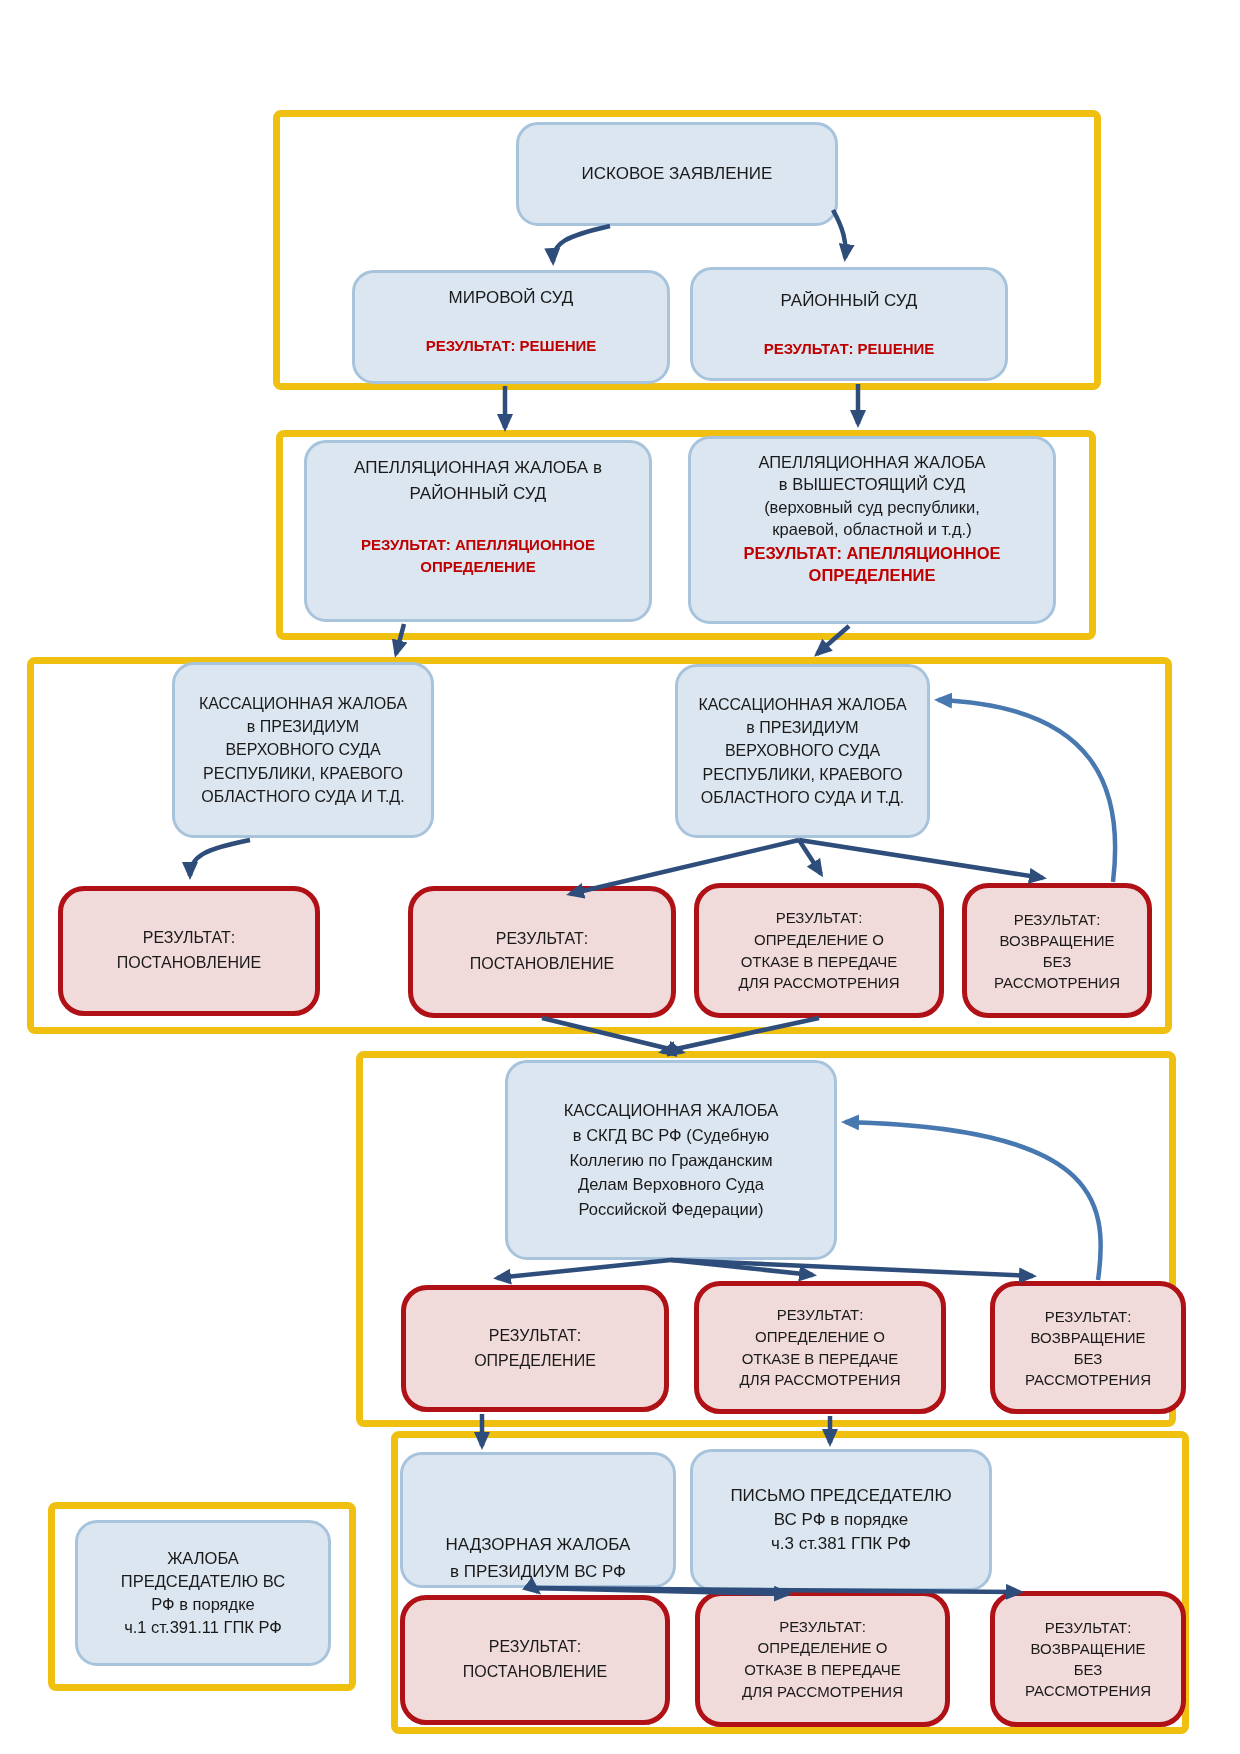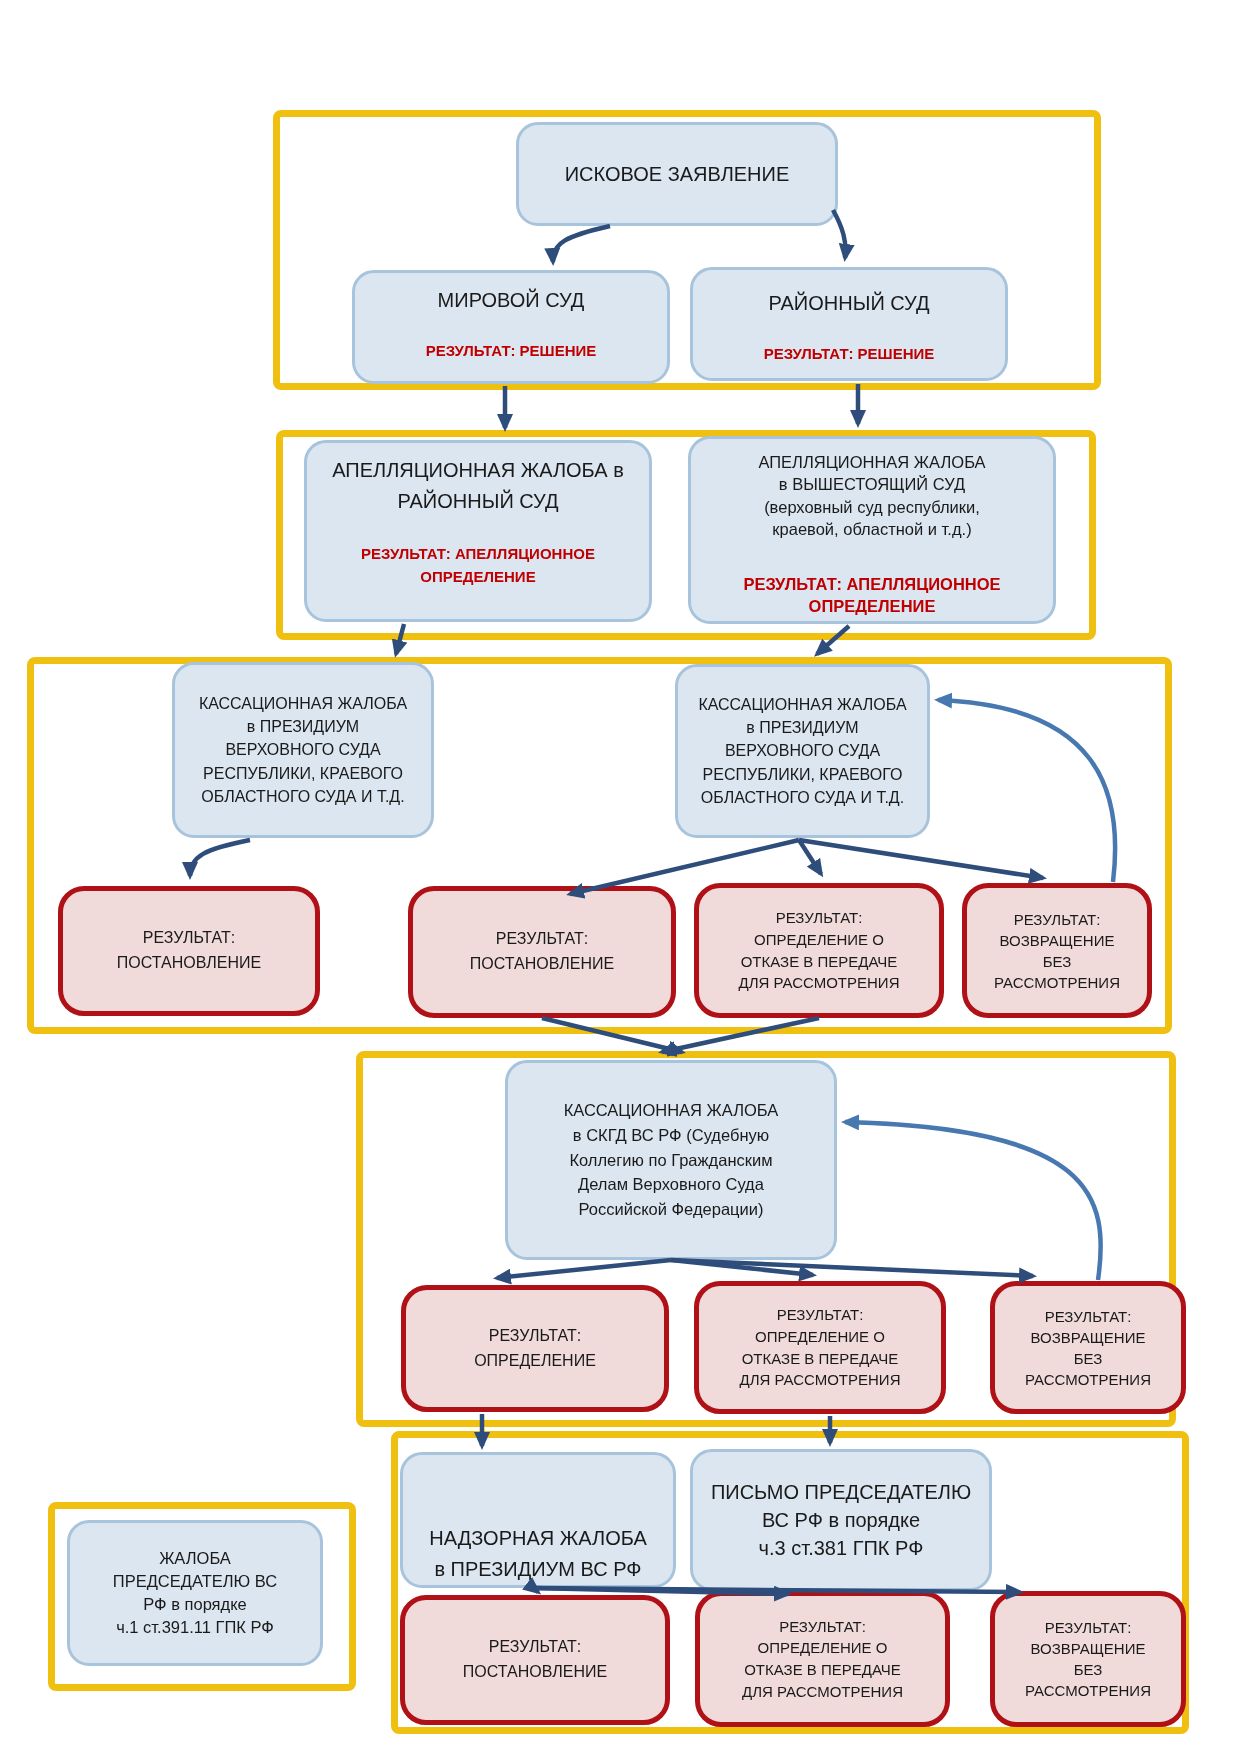--- a/index.html
+++ b/index.html
@@ -11,21 +11,21 @@
   .frame{
     position:absolute;border:7px solid #F0C010;border-radius:8px;background:transparent;
   }
   
   .bluebox{
     position:absolute;background:#DCE6F1;border:3px solid #A7C4DC;border-radius:22px;
     display:flex;flex-direction:column;align-items:center;text-align:center;
     box-sizing:border-box;z-index:3;
   }
   .bb-title{
-    white-space:pre-line;color:#1a1a1a;font-size:20px;line-height:1.55;font-weight:500;
+    white-space:pre-line;color:#1a1a1a;font-size:17px;line-height:1.55;font-weight:500;
   }
   .bb-result{
     white-space:pre-line;color:#C00000;font-size:15px;line-height:1.5;font-weight:700;
   }
   
   .redbox{
     position:absolute;background:#F1DBDA;border:5px solid #B01116;border-radius:26px;
     display:flex;align-items:center;justify-content:center;text-align:center;
     box-sizing:border-box;z-index:3;
   }
@@ -58,21 +58,21 @@
     <div class="bb-result" style="margin-top:24px;">РЕЗУЛЬТАТ: РЕШЕНИЕ</div>
   </div>
 
   <div class="bluebox" style="left:304px;top:440px;width:348px;height:182px;padding-top:12px;">
     <div class="bb-title">АПЕЛЛЯЦИОННАЯ ЖАЛОБА в
 РАЙОННЫЙ СУД</div>
     <div class="bb-result" style="margin-top:26px;">РЕЗУЛЬТАТ: АПЕЛЛЯЦИОННОЕ
 ОПРЕДЕЛЕНИЕ</div>
   </div>
 
-  <div class="bluebox" style="left:688px;top:436px;width:368px;height:188px;padding-top:12px;gap:31px;">
+  <div class="bluebox" style="left:688px;top:436px;width:368px;height:188px;padding-top:12px;">
     <div class="bb-title" style="font-size:16.5px;line-height:1.35;">АПЕЛЛЯЦИОННАЯ ЖАЛОБА
 в ВЫШЕСТОЯЩИЙ СУД
 (верховный суд республики,
 краевой, областной и т.д.)</div>
     <div class="bb-result" style="margin-top:2px;font-size:16.5px;line-height:1.35;">РЕЗУЛЬТАТ: АПЕЛЛЯЦИОННОЕ
 ОПРЕДЕЛЕНИЕ</div>
   </div>
 
   <div class="bluebox" style="left:172px;top:662px;width:262px;height:176px;justify-content:center;">
     <div class="bb-title" style="font-size:16px;line-height:1.45;">КАССАЦИОННАЯ ЖАЛОБА
@@ -156,21 +156,21 @@
 ОТКАЗЕ В ПЕРЕДАЧЕ
 ДЛЯ РАССМОТРЕНИЯ</div>
   </div>
   <div class="redbox" style="left:990px;top:1591px;width:196px;height:136px;">
     <div class="rb-text" style="font-size:15px;line-height:1.4;">РЕЗУЛЬТАТ:
 ВОЗВРАЩЕНИЕ
 БЕЗ
 РАССМОТРЕНИЯ</div>
   </div>
 
-  <div class="bluebox" style="left:67px;top:1520px;width:256px;height:146px;justify-content:center;">
+  <div class="bluebox" style="left:75px;top:1520px;width:256px;height:146px;justify-content:center;">
     <div class="bb-title" style="font-size:16.5px;line-height:1.4;">ЖАЛОБА
 ПРЕДСЕДАТЕЛЮ ВС
 РФ в порядке
 ч.1 ст.391.11 ГПК РФ</div>
   </div>
 
   <svg class="arrows" width="1240" height="1754" viewBox="0 0 1240 1754">
     <defs>
       <marker id="headD" markerUnits="userSpaceOnUse" markerWidth="18" markerHeight="16" refX="14" refY="8" orient="auto">
         <path d="M0,0 L18,8 L0,16 z" fill="#2E4D7B"></path>

